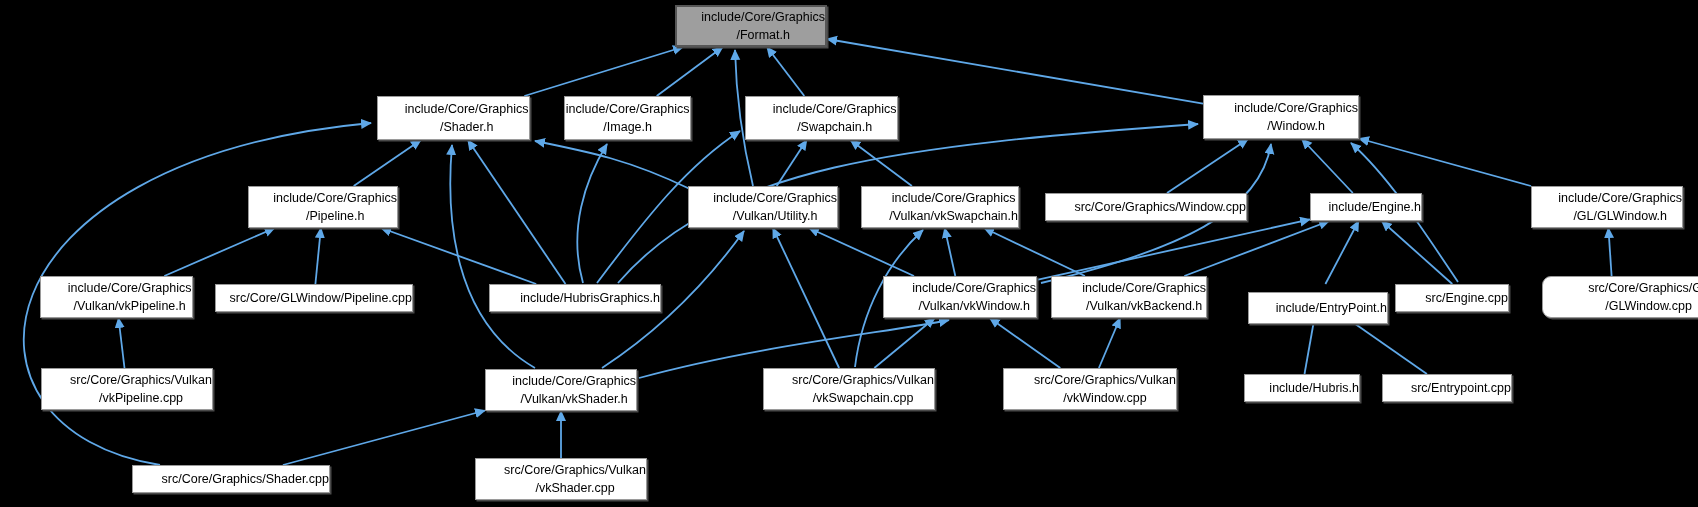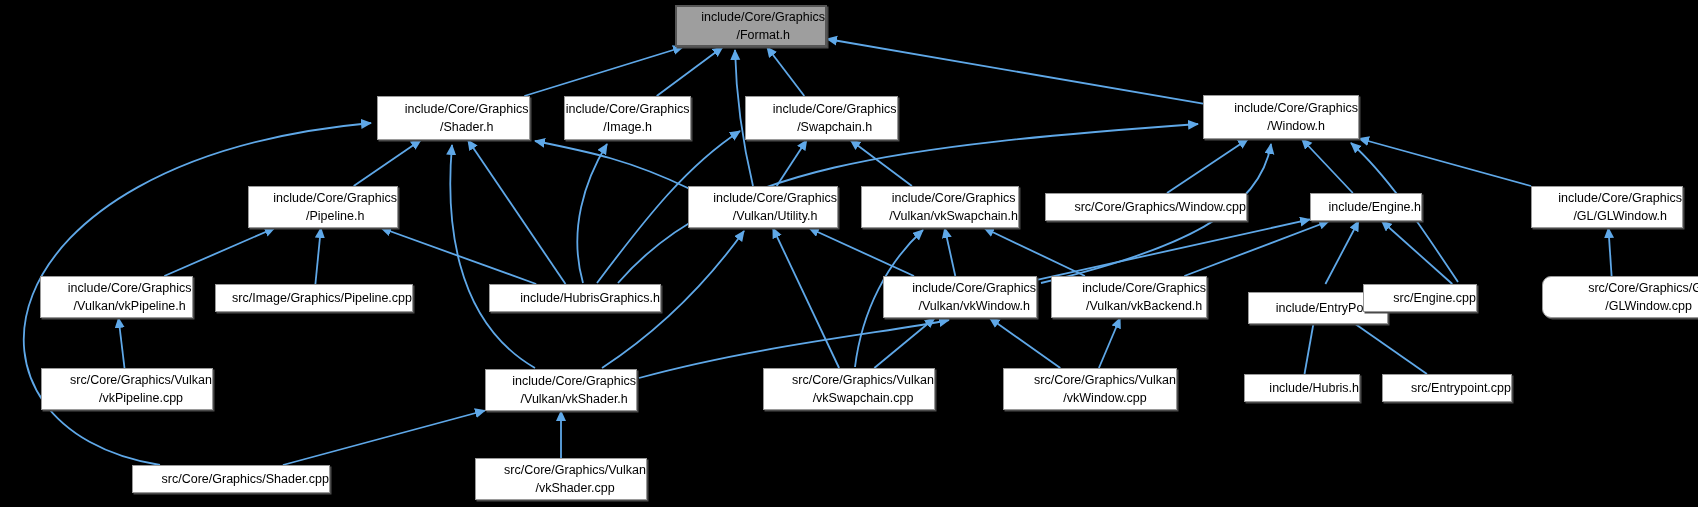--- a/index.html
+++ b/index.html
@@ -97,28 +97,28 @@
     <div class="node" style="left: 688px; top: 186px; width: 150px; height: 42px;"><span>include/Core/Graphics
 /Vulkan/Utility.h</span></div>
     <div class="node" style="left: 861px; top: 186px; width: 158px; height: 42px;"><span>include/Core/Graphics
 /Vulkan/vkSwapchain.h</span></div>
     <div class="node" style="left: 1045px; top: 193px; width: 202px; height: 28px;"><span>src/Core/Graphics/Window.cpp</span></div>
     <div class="node" style="left: 1310px; top: 193px; width: 112px; height: 28px;"><span>include/Engine.h</span></div>
     <div class="node" style="left: 1531px; top: 186px; width: 152px; height: 42px;"><span>include/Core/Graphics
 /GL/GLWindow.h</span></div>
     <div class="node" style="left: 39.5px; top: 276px; width: 153px; height: 42px;"><span>include/Core/Graphics
 /Vulkan/vkPipeline.h</span></div>
-    <div class="node" style="left: 215px; top: 284px; width: 198px; height: 28px;"><span>src/Image/Graphics/Pipeline.cpp</span></div>
+    <div class="node" style="left: 215px; top: 284px; width: 198px; height: 28px;"><span>src/Core/GLWindow/Pipeline.cpp</span></div>
     <div class="node" style="left: 489px; top: 284px; width: 172px; height: 28px;"><span>include/HubrisGraphics.h</span></div>
     <div class="node" style="left: 883px; top: 276px; width: 154px; height: 42px;"><span>include/Core/Graphics
 /Vulkan/vkWindow.h</span></div>
     <div class="node" style="left: 1051px; top: 276px; width: 156px; height: 42px;"><span>include/Core/Graphics
 /Vulkan/vkBackend.h</span></div>
     <div class="node" style="left: 1248px; top: 284px; width: 140px; height: 32px; margin-top: 8px;"><span>include/EntryPoint.h</span></div>
-    <div class="node" style="left: 1363px; top: 284px; width: 114px; height: 28px;"><span>src/Engine.cpp</span></div>
+    <div class="node" style="left: 1395px; top: 284px; width: 114px; height: 28px;"><span>src/Engine.cpp</span></div>
     <div class="node" style="left: 1542px; top: 276px; width: 168px; height: 42px; border-radius: 9px;"><span>src/Core/Graphics/GL
 /GLWindow.cpp</span></div>
     <div class="node" style="left: 41px; top: 368px; width: 172px; height: 42px;"><span>src/Core/Graphics/Vulkan
 /vkPipeline.cpp</span></div>
     <div class="node" style="left: 485px; top: 369px; width: 152px; height: 42px;"><span>include/Core/Graphics
 /Vulkan/vkShader.h</span></div>
     <div class="node" style="left: 763px; top: 368px; width: 172px; height: 42px;"><span>src/Core/Graphics/Vulkan
 /vkSwapchain.cpp</span></div>
     <div class="node" style="left: 1003px; top: 368px; width: 174px; height: 42px;"><span>src/Core/Graphics/Vulkan
 /vkWindow.cpp</span></div>

